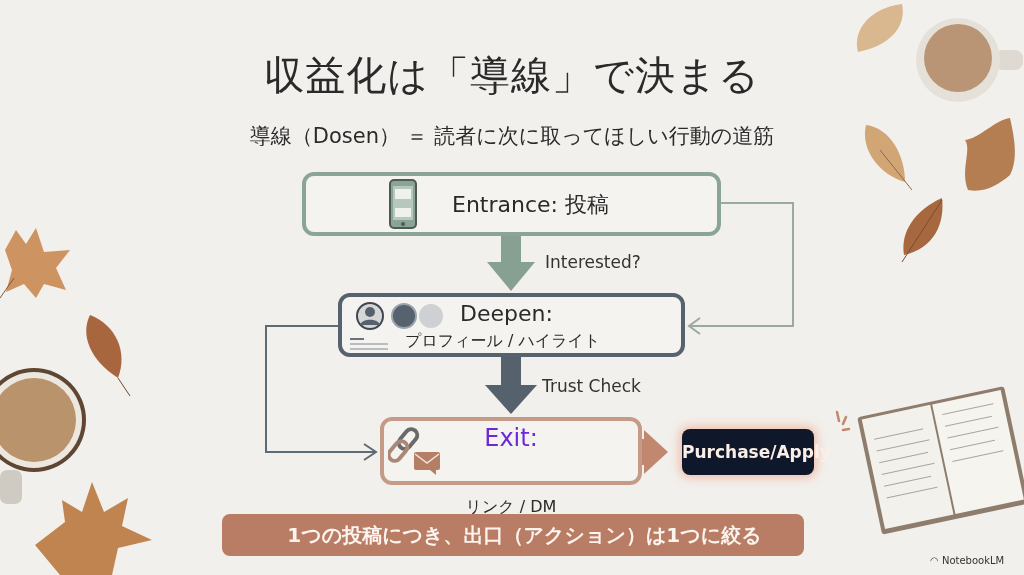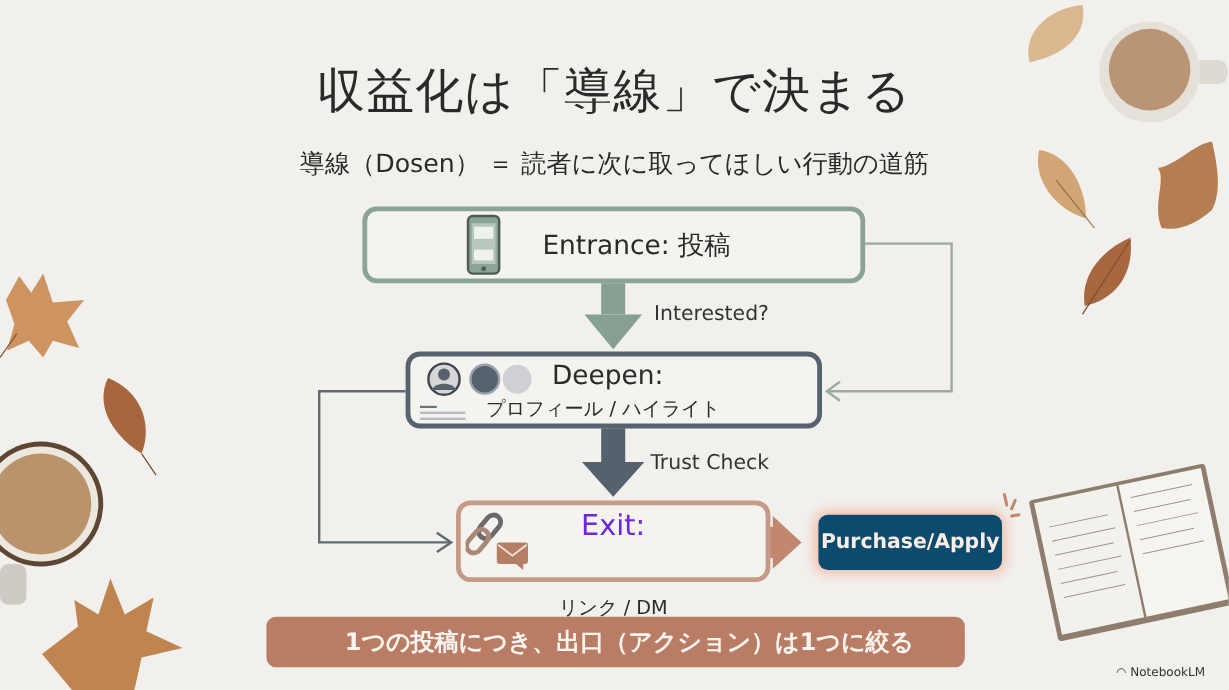--- a/index.html
+++ b/index.html
@@ -26,22 +26,22 @@
   .box-entrance { left: 302px; top: 172px; width: 419px; height: 64px; border: 4px solid #8aa497; }
   .box-deepen { left: 338px; top: 293px; width: 347px; height: 64px; border: 4px solid #56626d; }
   .box-exit { left: 380px; top: 417px; width: 262px; height: 68px; border: 4px solid #c59a86; }
   .lbl-entrance { left: 432px; top: 190px; font-size: 22px; color: #2a2a2a; margin-left: 20px; }
   .lbl-deepen { left: 460px; top: 301px; font-size: 22px; color: #2a2a2a; }
   .lbl-deepen-sub { left: 405px; top: 331px; font-size: 16px; color: #2a2a2a; }
   .lbl-exit { left: 456px; top: 424px; width: 110px; text-align: center; font-size: 24px; color: #6d28d9; }
   .lbl-exit-sub { left: 456px; top: 455px; width: 110px; text-align: center; font-size: 16px; color: #2a2a2a; margin-top: 42px; }
   .edge-lbl { font-size: 17px; color: #333; }
   .cta {
-    left: 682px; top: 429px; width: 153px; height: 46px; box-sizing: border-box;
-    background: #0c4a6e; color: #fbeee6; border-radius: 8px;
+    left: 682px; top: 429px; width: 132px; height: 46px; box-sizing: border-box;
+    background: #0f172a; color: #fbeee6; border-radius: 8px;
     font-size: 17px; font-weight: bold; text-align: center; line-height: 46px;
     box-shadow: 0 0 10px 3px rgba(240,130,95,0.45);
   }
   .banner {
     left: 222px; top: 514px; width: 582px; height: 42px; box-sizing: border-box;
     background: #b97c64; color: #fcf4ee; border-radius: 8px;
     font-size: 20px; font-weight: bold; text-align: center; line-height: 42px; padding-left: 23px;
   }
   .brand { left: 930px; top: 555px; font-size: 10px; color: #333; text-align: right; }
   svg.layer { position: absolute; left: 0; top: 0; }

